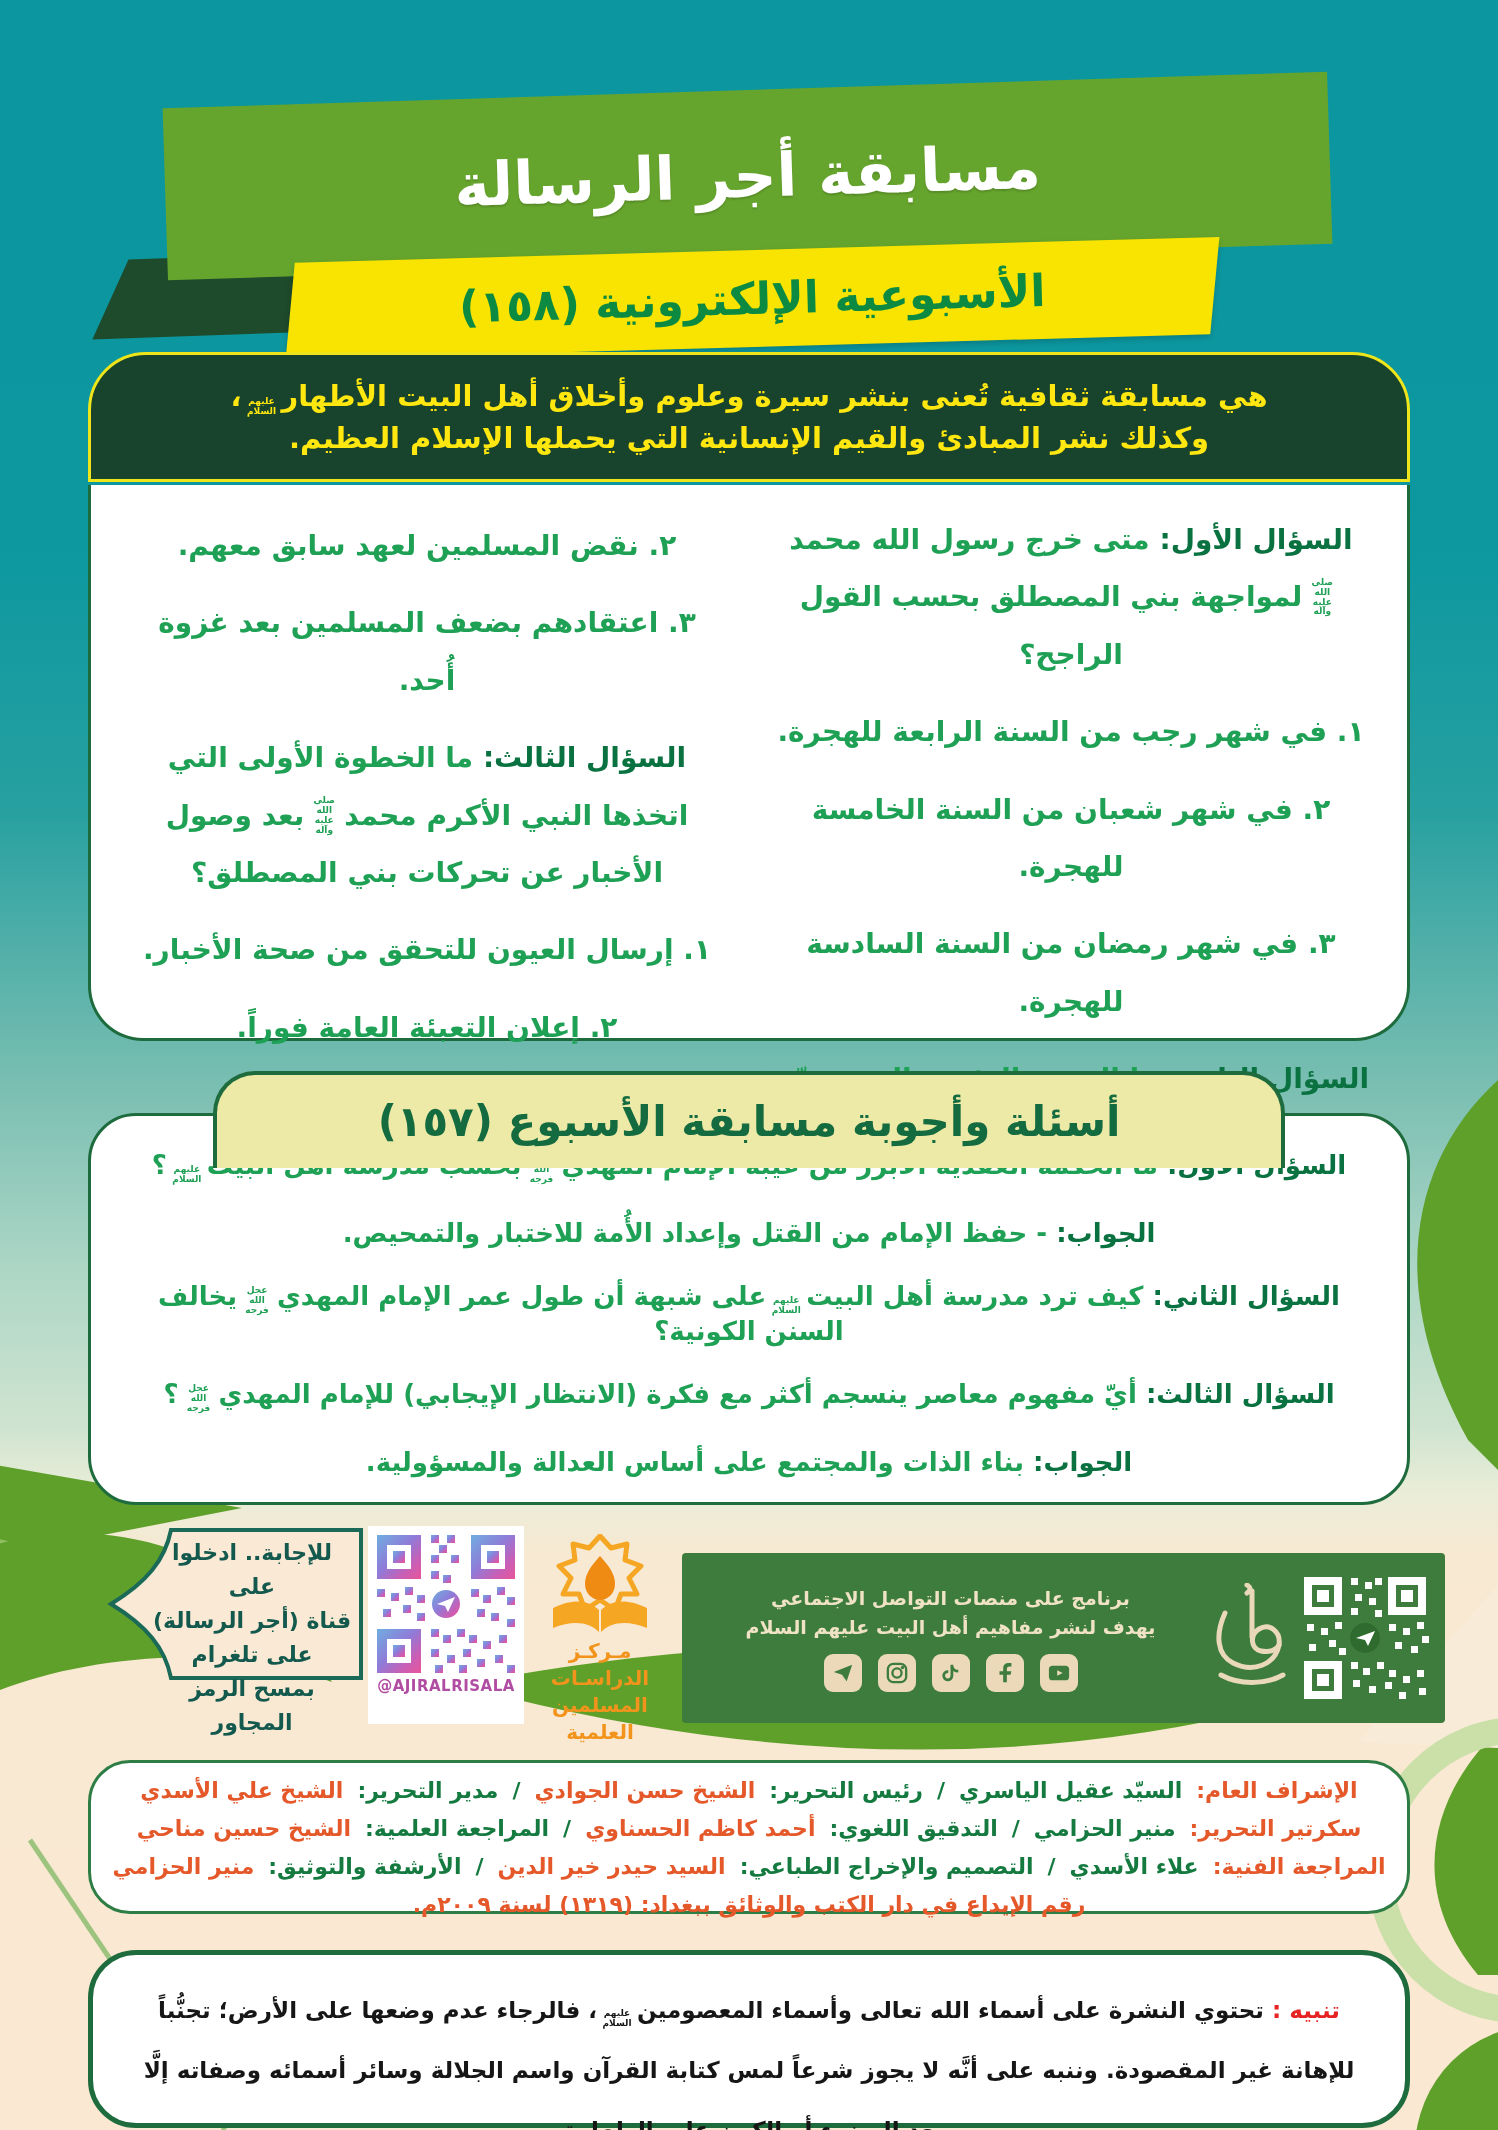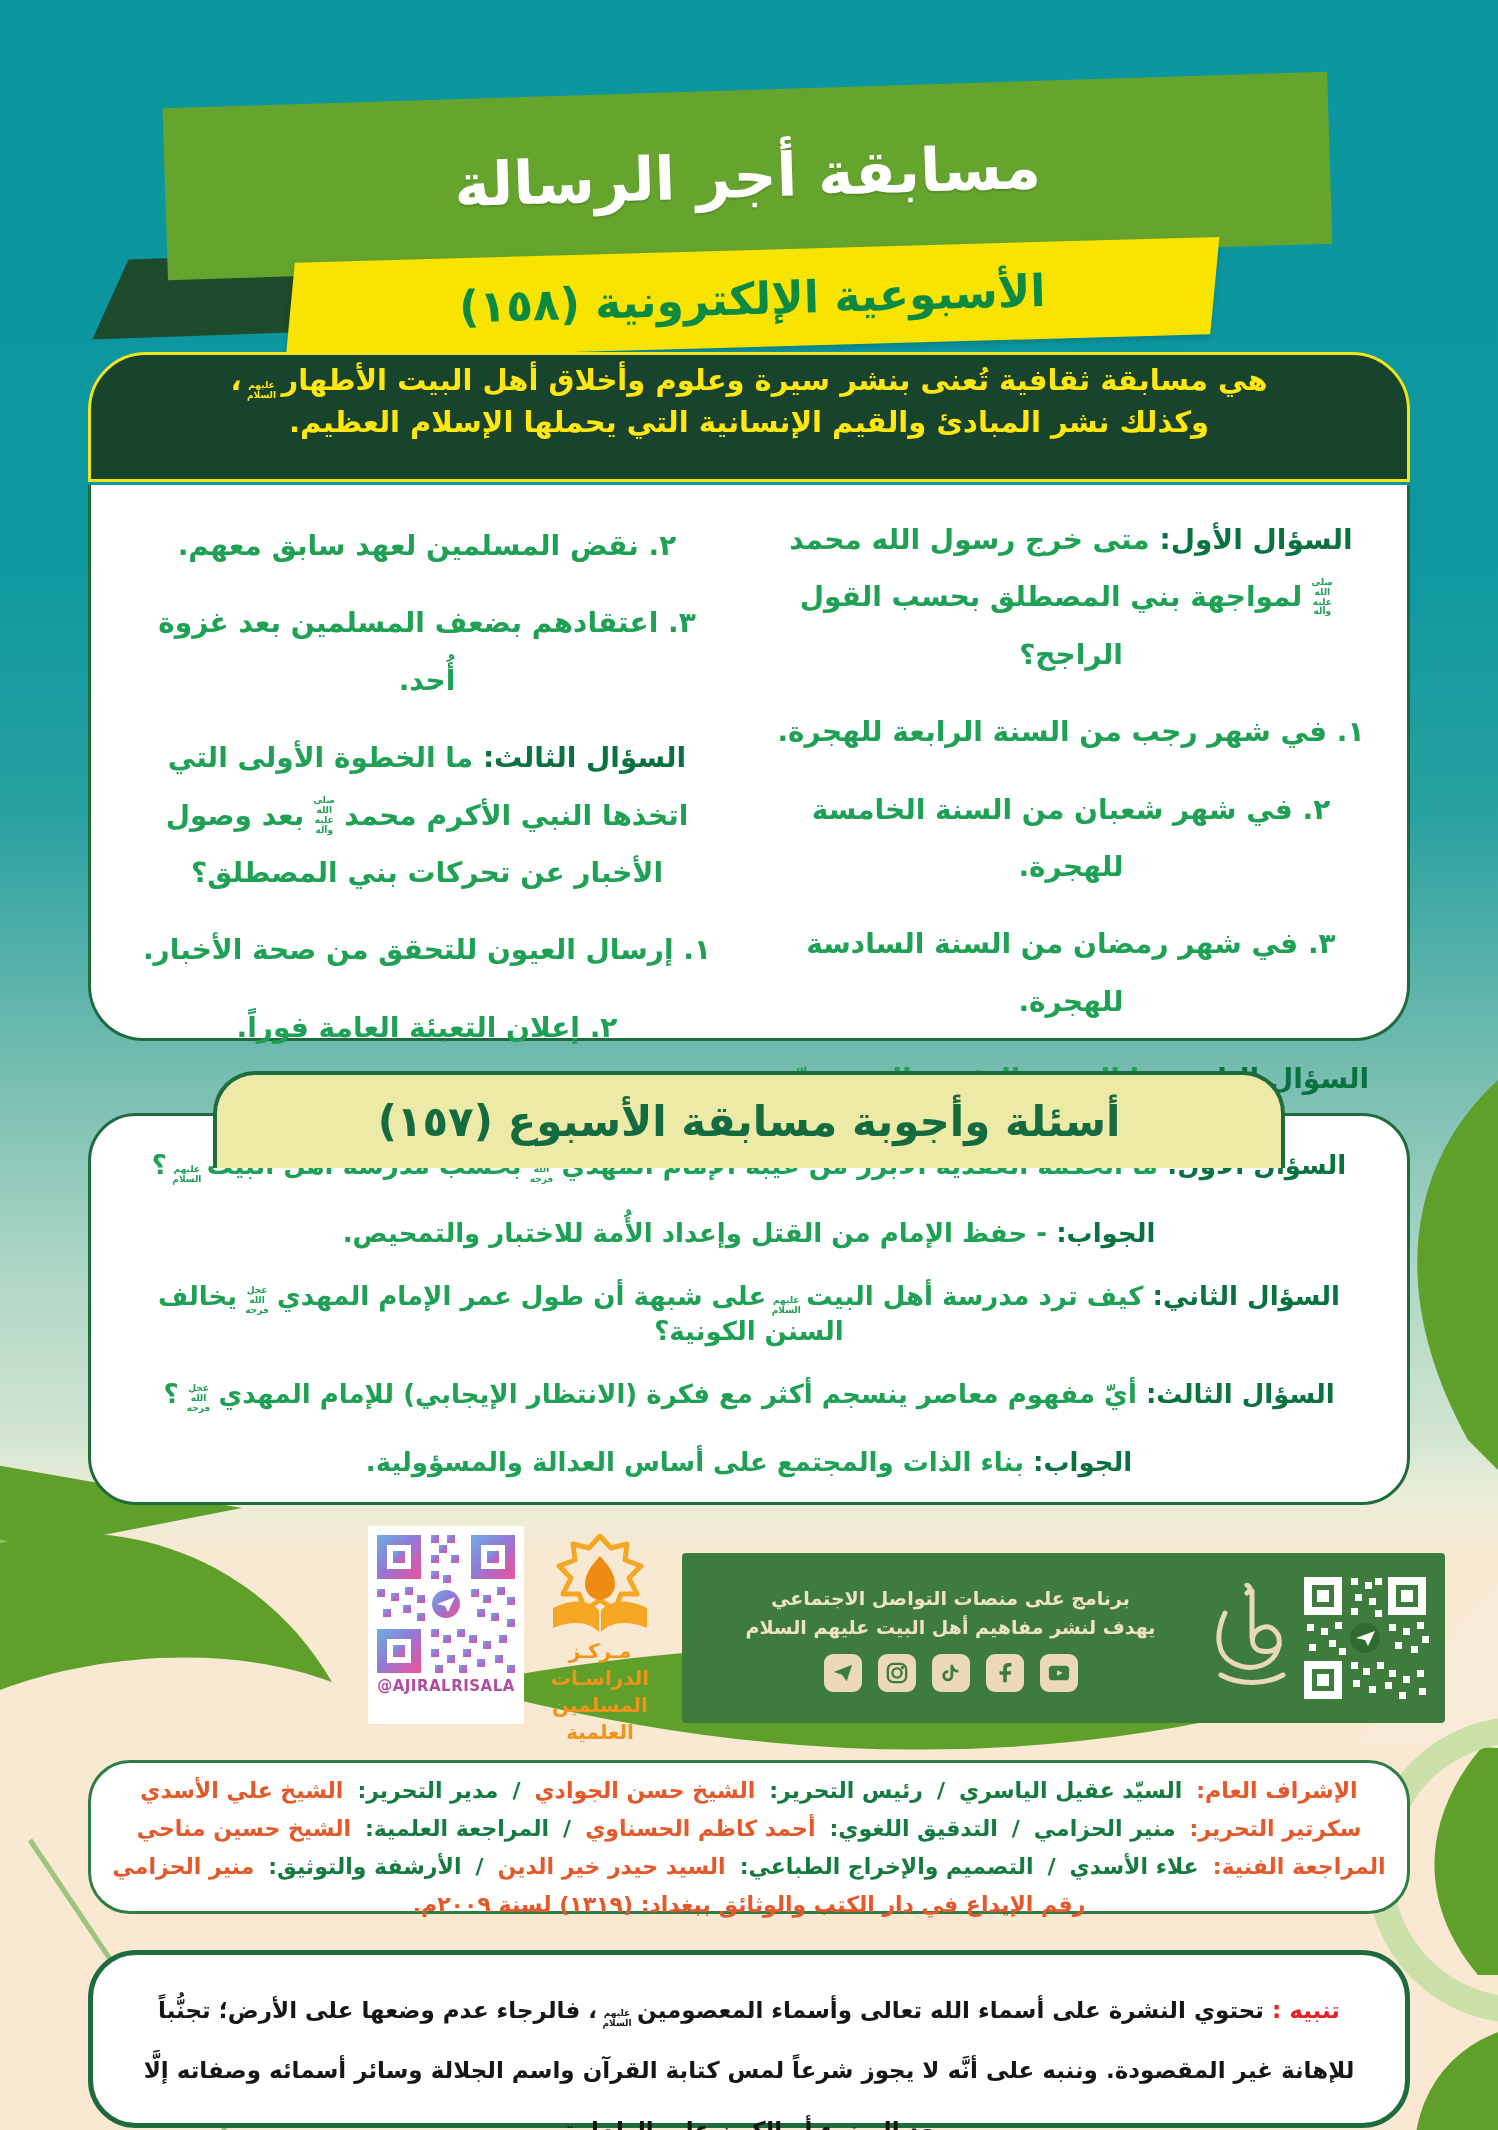--- a/index.html
+++ b/index.html
@@ -20,21 +20,21 @@
   .green-fold { left:112px; top:256px; width:195px; height:80px; background:#1E4B2B;
     transform:skewX(-26deg) rotate(-2deg); z-index:1; }
   .yellow-banner { left:290px; top:250px; width:925px; height:97px; background:#F8E400;
     transform:rotate(-1.6deg) skewX(-7deg); z-index:2; display:flex; align-items:center; justify-content:center;
     box-shadow:0 3px 6px rgba(0,0,0,.18); }
   .yellow-banner .sub { color:#0D8A42; font-size:44px; font-weight:bold; transform:skewX(7deg); }
 
   
   .intro-box { left:88px; top:352px; width:1322px; height:130px; background:#18432C;
     border:3px solid #EEE61A; border-radius:58px 58px 0 0; z-index:2;
-    display:flex; flex-direction:column; gap:4px; padding:8px 60px; text-align:center; }
+    display:flex; flex-direction:column; justify-content:center; gap:4px; padding:0 60px; text-align:center; }
   .intro-box p { color:#FFE70F; font-size:29px; font-weight:bold; }
 
   
   .qbox { left:88px; top:485px; width:1322px; height:556px; background:#fff;
     border:3px solid #1E6B3D; border-top:none; border-radius:0 0 55px 55px; z-index:2;
     display:flex; padding:6px 14px 18px; }
   .qcol { width:50%; padding:6px 22px; }
   .qbox p { font-size:28px; font-weight:bold; color:#1EA055; line-height:2.05;
     text-align:center; margin:14px 0; }
   .qbox p.opt { margin:20px 0; }
@@ -143,20 +143,31 @@
     <div class="t">أسئلة وأجوبة مسابقة الأسبوع (١٥٧)</div>
   </div>
   <div class="abs abox">
     <p><span class="lbl">السؤال الأول:</span> <span>ما الحكمة العقدية الأبرز من غَيبة الإمام المهدي</span><span class="hon">عجل الله فرجه</span><span>بحسب مدرسة أهل البيت</span><span class="hon">عليهم السلام</span><span>؟</span></p>
     <p><span class="lbl">الجواب:</span> <span>- حفظ الإمام من القتل وإعداد الأُمة للاختبار والتمحيص.</span></p>
     <p><span class="lbl">السؤال الثاني:</span> <span>كيف ترد مدرسة أهل البيت</span><span class="hon">عليهم السلام</span><span>على شبهة أن طول عمر الإمام المهدي</span><span class="hon">عجل الله فرجه</span><span>يخالف السنن الكونية؟</span></p>
     <p><span class="lbl">السؤال الثالث:</span> <span>أيّ مفهوم معاصر ينسجم أكثر مع فكرة (الانتظار الإيجابي) للإمام المهدي</span><span class="hon">عجل الله فرجه</span><span>؟</span></p>
     <p><span class="lbl">الجواب:</span> <span>بناء الذات والمجتمع على أساس العدالة والمسؤولية.</span></p>
   </div>
 
+  <div class="abs cta-bubble">
+    <svg width="264" height="160" viewBox="0 0 264 160">
+      <path d="M 6 6 L 196 6 C 202 36 220 58 256 80 C 220 102 202 124 196 154 L 6 154 Z" fill="#FAE9D4" stroke="#1A6A57" stroke-width="4" transform="scale(-1,1) translate(-264,0)"></path>
+    </svg>
+    <div class="cta-text">
+      <div>للإجابة.. ادخلوا على</div>
+      <div>قناة (أجر الرسالة)</div>
+      <div>على تلغرام</div>
+      <div>بمسح الرمز المجاور</div>
+    </div>
+  </div>
 
   <div class="abs qr-card">
     <svg width="146" height="146" viewBox="0 0 146 146">
       <defs>
         <linearGradient id="qg" x1="0" y1="0" x2="1" y2="1">
           <stop offset="0" stop-color="#6FAEE0"></stop>
             <stop offset="0.45" stop-color="#8F7BD8"></stop>
           <stop offset="0.75" stop-color="#C95FB5"></stop>
             <stop offset="1" stop-color="#E8559A"></stop>
         </linearGradient>

